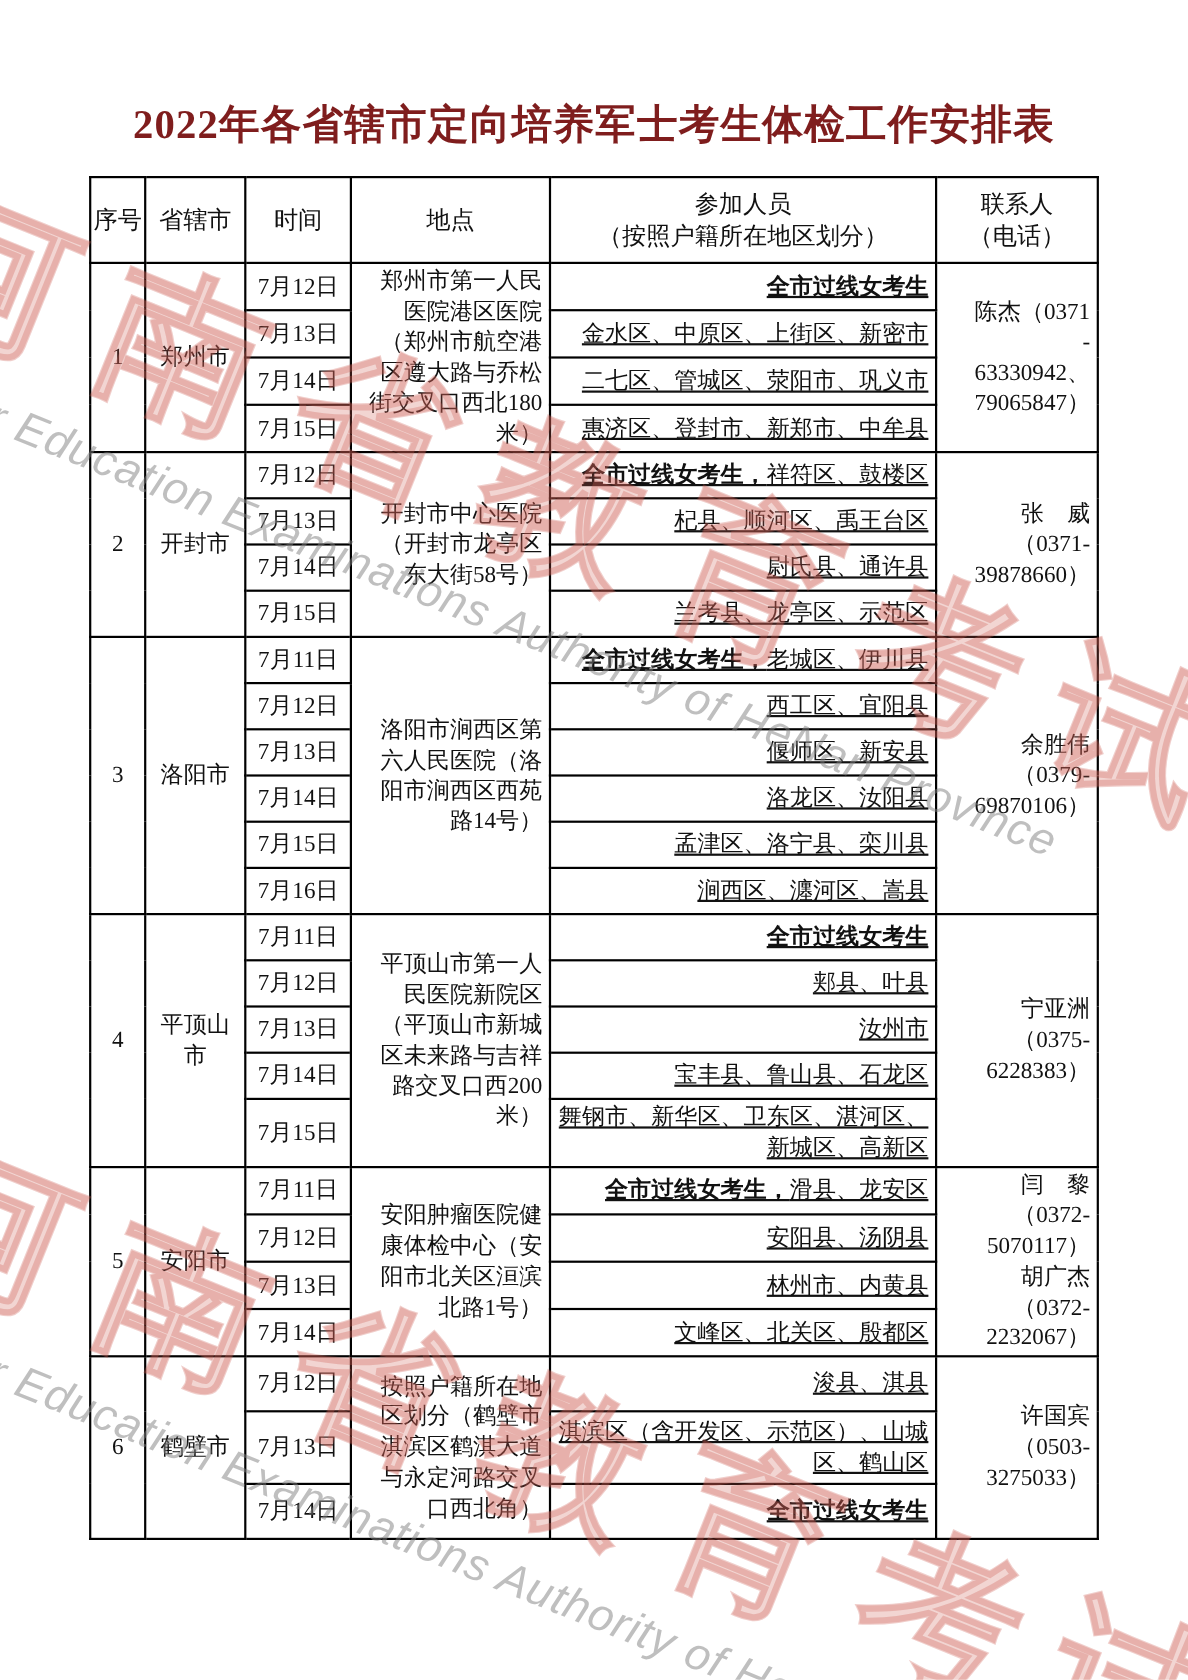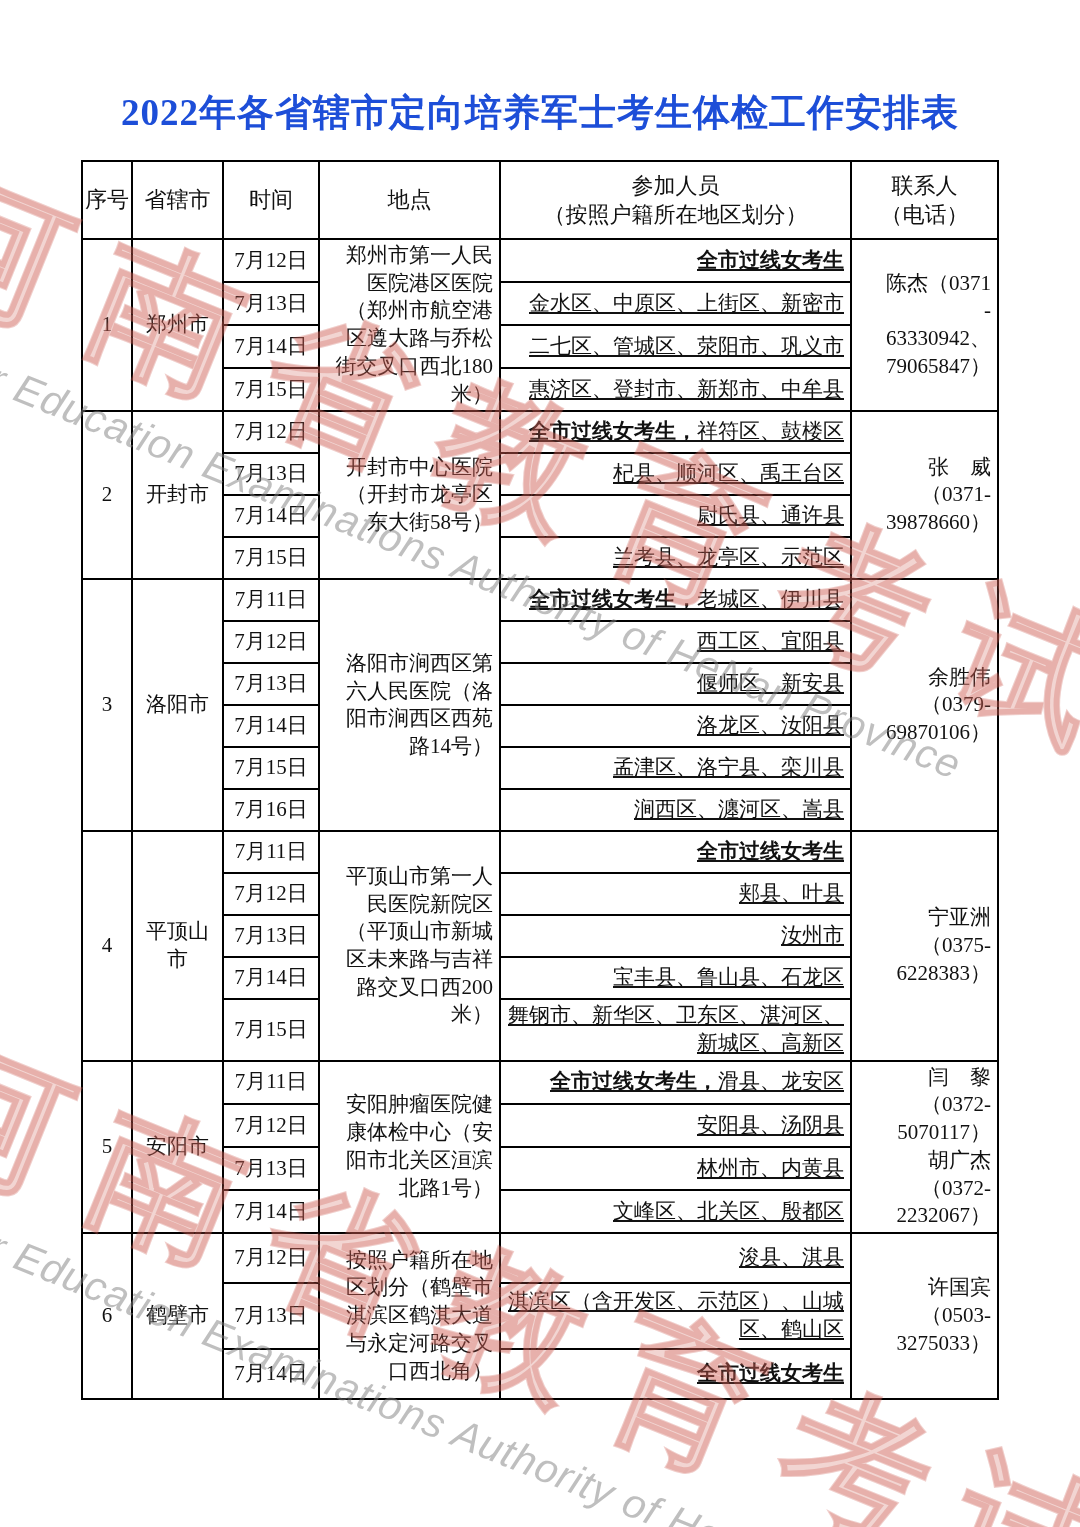--- a/index.html
+++ b/index.html
@@ -47,21 +47,21 @@
 
   
   .title {
     position:absolute;
     top:88px; left:0; right:0;
     z-index:2;
     text-align:center;
     font-size:37px;
     font-weight:900;
     letter-spacing:1px;
-    color:#1d4ed8;
+    color:#7f1d1d;
   }
 
   
   .tbl-wrap {
     position:absolute;
     left:81px; top:160px;
     width:844px;
     z-index:2;
   }
   table.sched {

